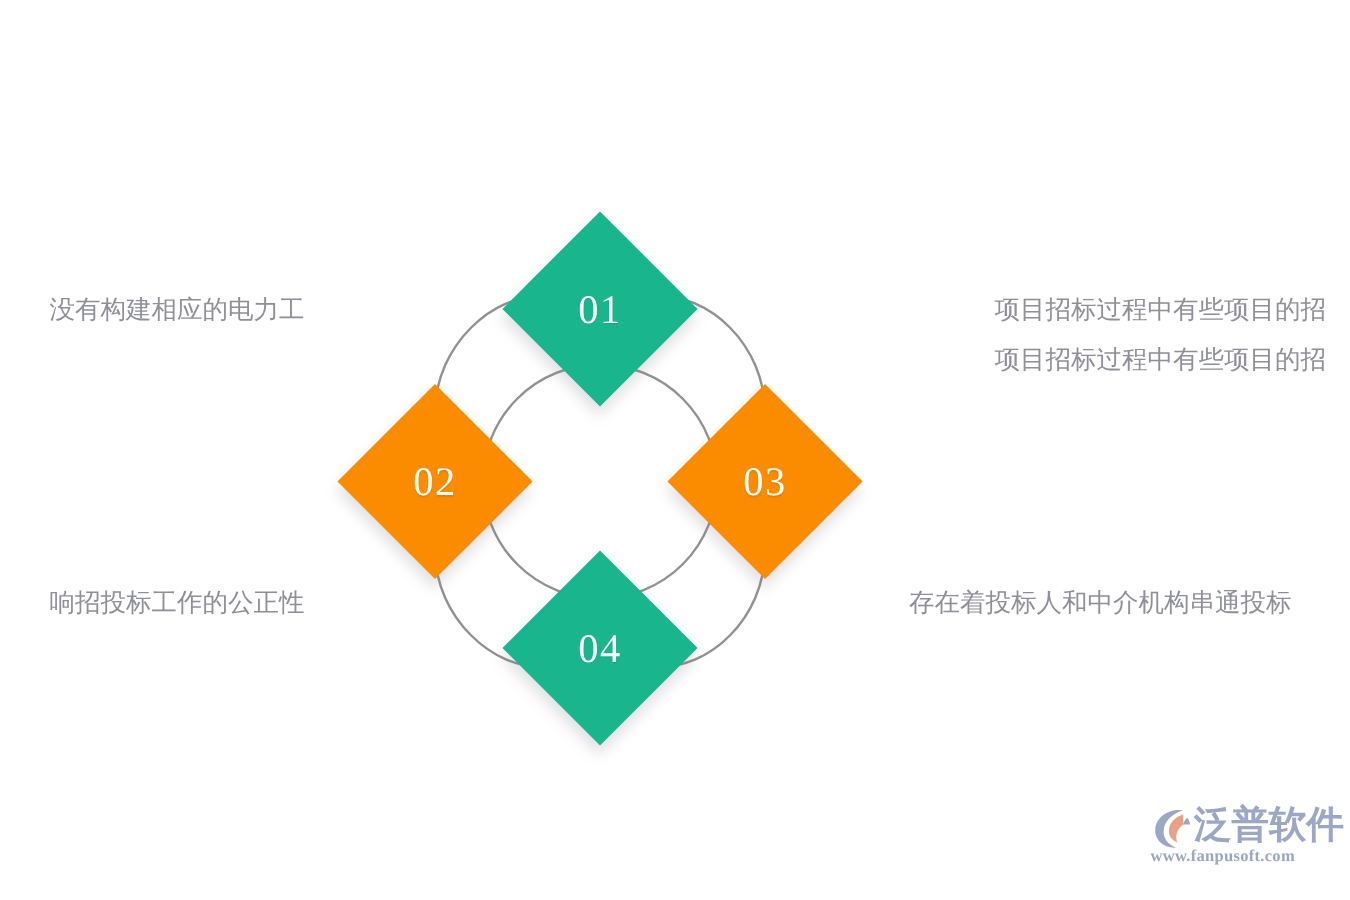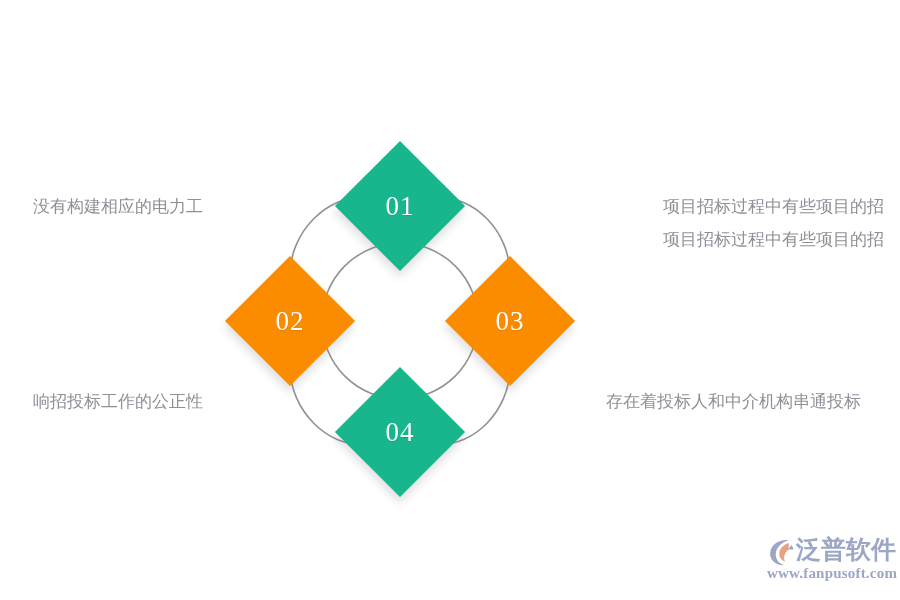--- a/index.html
+++ b/index.html
@@ -93,34 +93,34 @@
     position: absolute;
     left: 0;
     top: 2px;
     width: 32px;
     height: 32px;
   }
   #logo-wordmark {
     position: absolute;
     left: 30px;
     top: 0px;
-    font-family: Liberation Serif, serif;
+    font-family: Liberation Sans, sans-serif;
     font-size: 25px;
     font-weight: bold;
     color: #9ca7c6;
     letter-spacing: 0px;
     line-height: 32px;
     white-space: nowrap;
   }
   #logo-url {
     position: absolute;
     left: 1px;
     top: 31px;
     font-family: "Liberation Serif", serif;
-    font-size: 15px;
+    font-size: 11px;
     font-weight: bold;
     color: #9ca7c6;
     letter-spacing: 0.2px;
     white-space: nowrap;
   }
 </style>
 </head>
 <body>
 
 <div id="stage">

